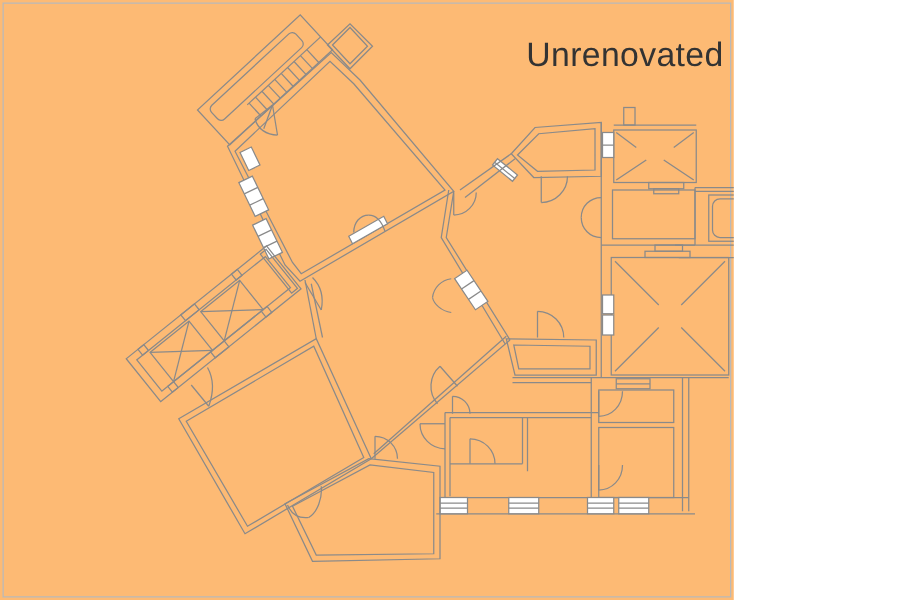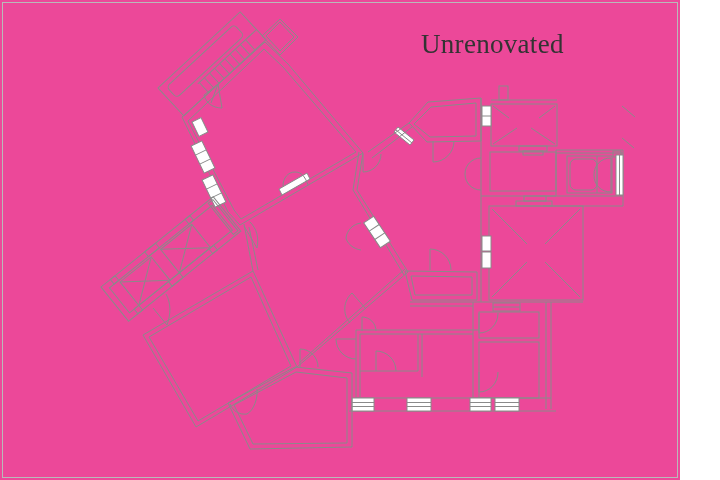--- a/index.html
+++ b/index.html
@@ -1,17 +1,17 @@
 <!DOCTYPE html>
 <html><head>
 <meta charset="utf-8">
 <style>
   html,body{margin:0;padding:0;background:#ffffff;}
-  .canvas{position:relative;width:680px;height:480px;background:#ec4899;overflow:hidden;
-          font-family:Liberation Serif, serif;}
+  .canvas{position:relative;width:587px;height:480px;background:#fdba74;overflow:hidden;
+          font-family:Liberation Sans, sans-serif;}
   .frame{position:absolute;inset:2px;border:1px solid #b9b9b9;pointer-events:none;}
   .title{position:absolute;left:421px;top:30px;font-size:27px;line-height:1.1;
          color:#333333;letter-spacing:0.3px;font-weight:400;}
   svg{position:absolute;left:0;top:0;}
   .ln{stroke:#8a8a8a;stroke-width:1;fill:none;}
   .wf{stroke:#8a8a8a;stroke-width:1;fill:#ffffff;}
 </style>
 </head>
 <body>
 

